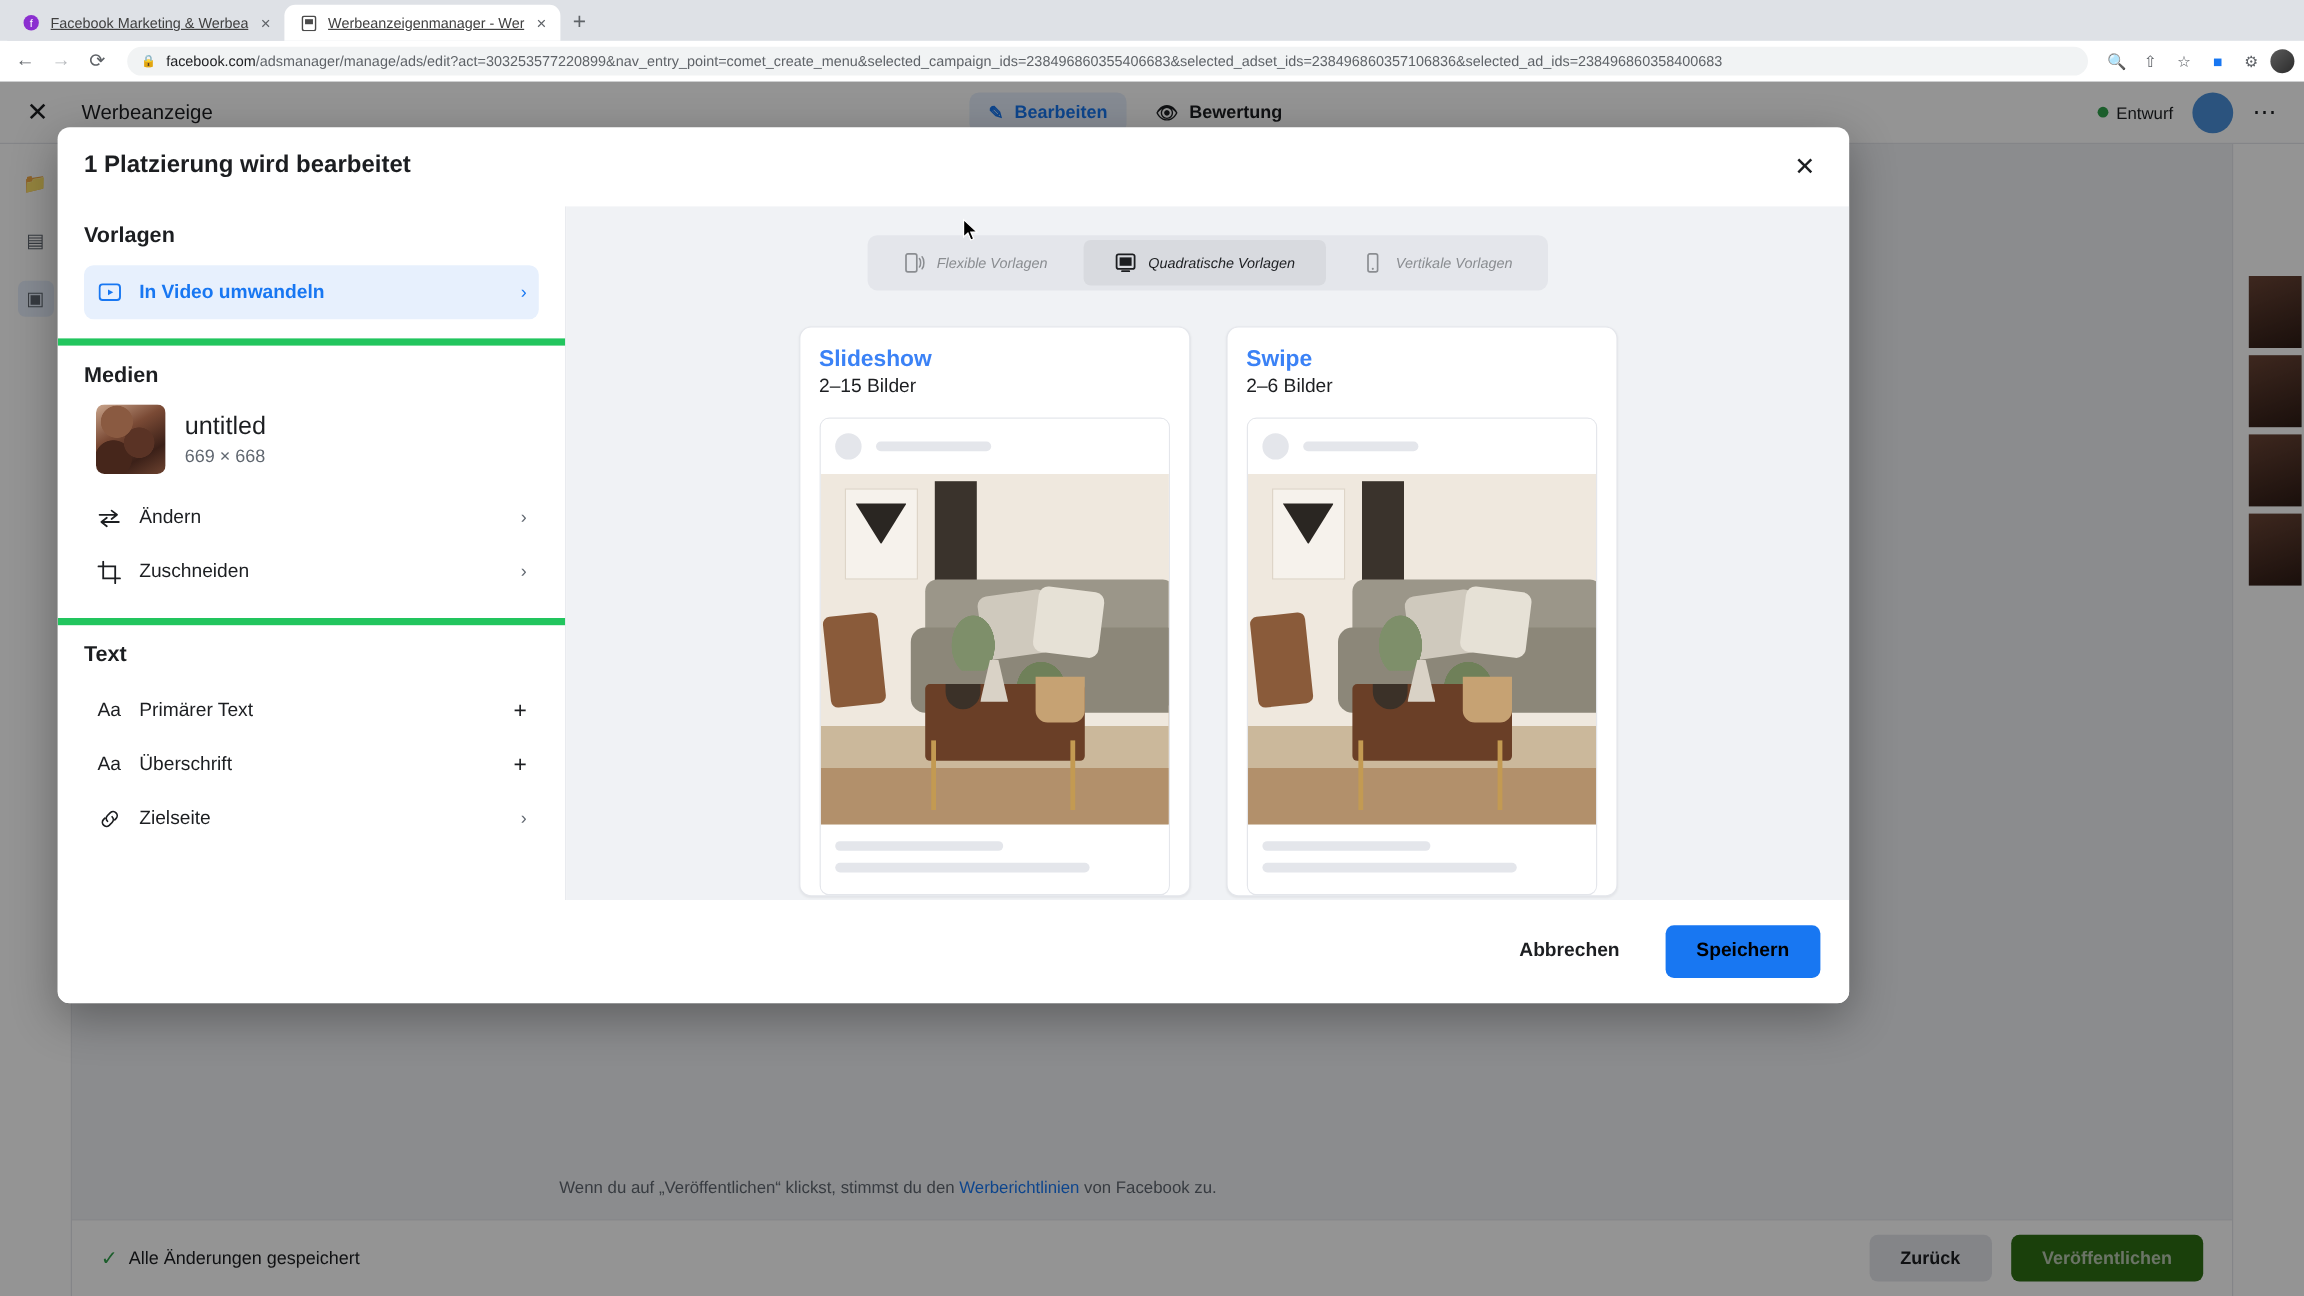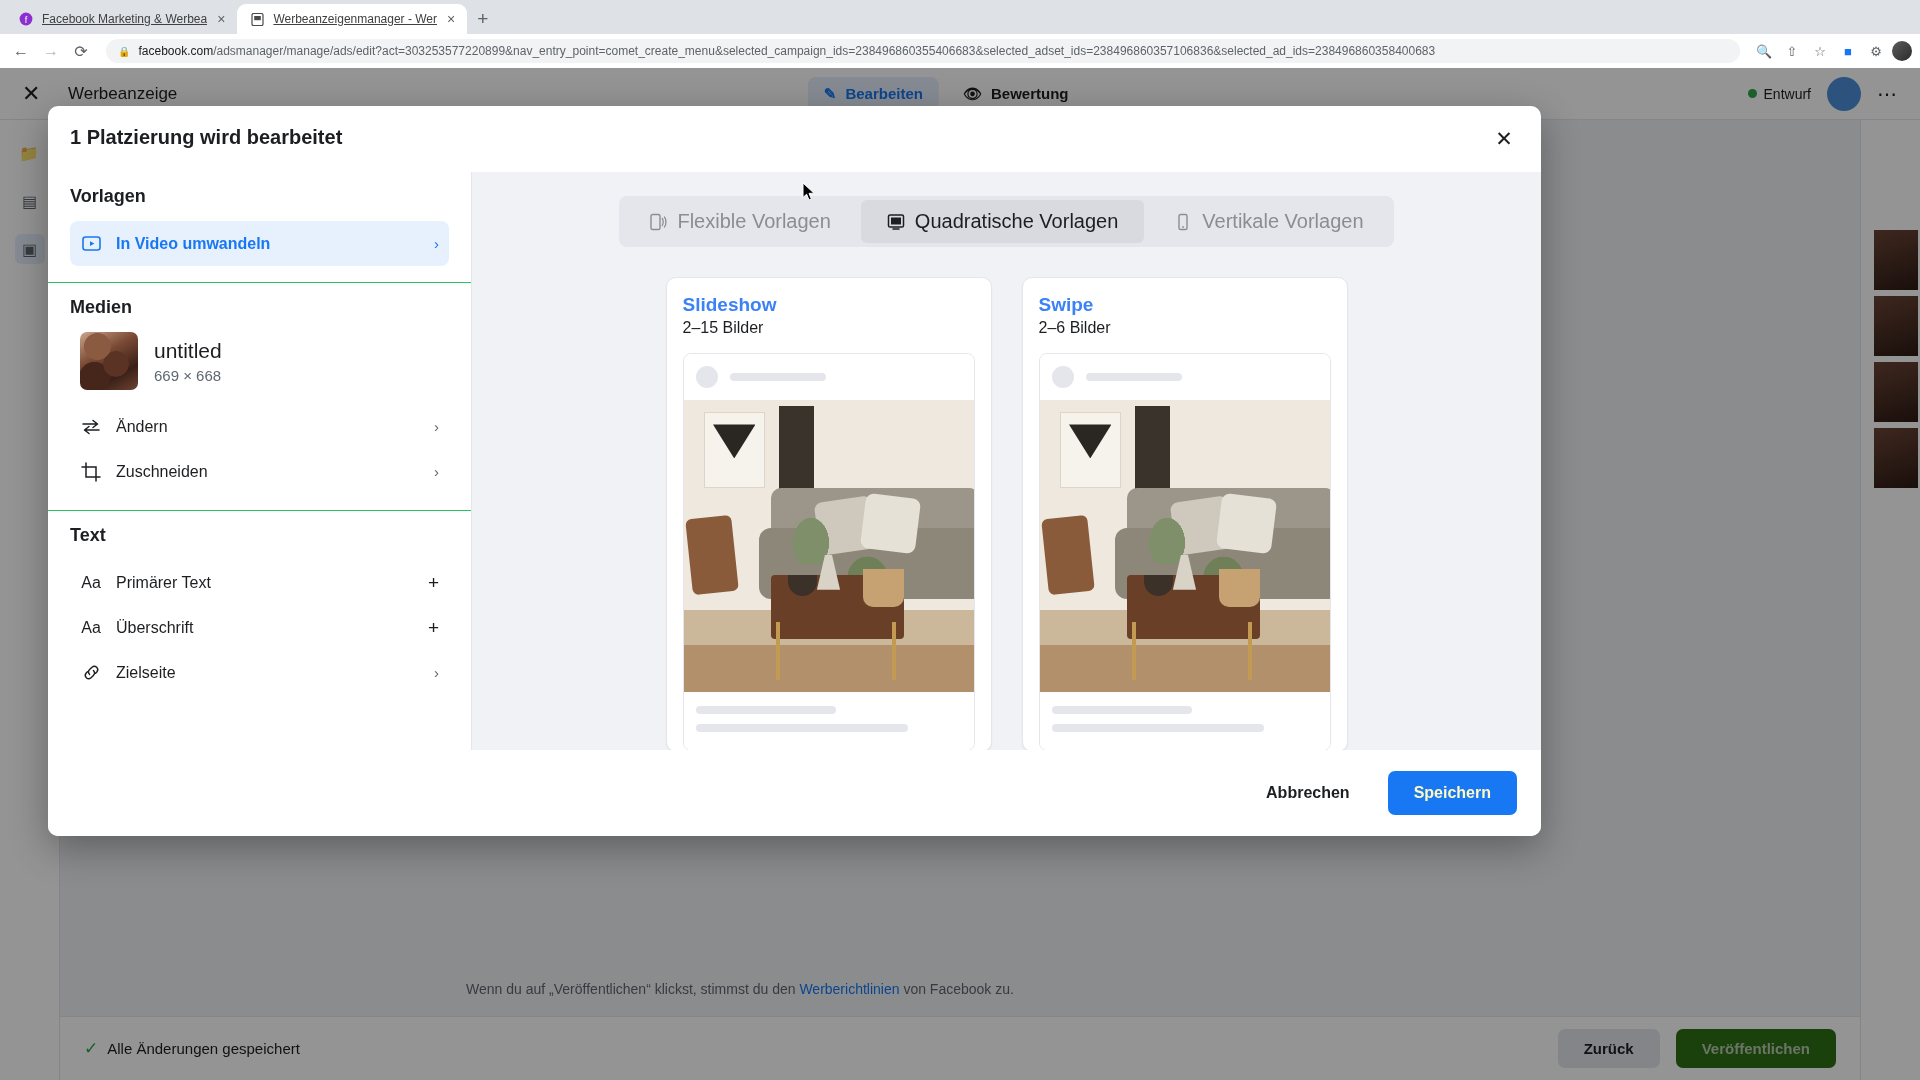--- a/index.html
+++ b/index.html
@@ -117,21 +117,21 @@
     box-shadow: 0 12px 38px rgba(0,0,0,0.32);
     display: flex; flex-direction: column; overflow: hidden;
   }
   .modal-head { height: 66px; position: relative; flex: 0 0 66px; }
   .modal-title { position:absolute; left: 22px; top: 20px; font-size: 20px; font-weight: 700; color:#1c1e21; }
   .modal-close { position:absolute; right: 20px; top: 16px; width:34px;height:34px;border-radius:50%;display:flex;align-items:center;justify-content:center;color:#1c1e21;font-size:21px;}
   .modal-body { flex: 1; display: flex; min-height: 0; }
 
   
   .left-col { width: 424px; flex:0 0 424px; border-right: 1px solid #e4e6eb; overflow:hidden; }
-  .sect { padding: 14px 22px 16px 22px; border-bottom: 1px solid #22c55e; }
+  .sect { padding: 14px 22px 16px 22px; border-bottom: 6px solid #22c55e; }
   .sect:last-child { border-bottom: none; }
   .sect-title { font-size: 18px; font-weight: 700; color:#1c1e21; margin-bottom: 14px; }
   .row {
     display:flex; align-items:center; gap: 14px;
     height: 45px; border-radius: 8px; padding: 0 10px;
   }
   .row.highlight { background: #e7f0fd; }
   .row-ico { width: 22px; flex:0 0 22px; display:flex;align-items:center;justify-content:center; color:#1c1e21; }
   .row-label { font-size: 16px; color:#1c1e21; flex:1; }
   .row.highlight .row-label { color:#1877f2; font-weight:700; }
@@ -152,21 +152,21 @@
   .media-name { font-size: 21px; color:#1c1e21; }
   .media-dim { font-size: 15px; color:#606770; margin-top: 4px; }
 
   
   .right-col { flex: 1; background:#f0f2f5; padding: 24px 0 0 0; display:flex; flex-direction:column; align-items:center; min-width:0;}
   .seg {
     display:flex; gap: 4px; background:#e4e6eb; border-radius: 8px; padding: 4px;
   }
   .seg-btn {
     display:flex; align-items:center; gap:10px;
-    padding: 10px 26px; border-radius: 6px; font-size: 20px;
+    padding: 10px 26px; border-radius: 6px; font-size: 12px; font-style: italic;
   }
   .seg-btn.off { color:#8a8d91; }
   .seg-btn.on { background:#d8dadf; color:#1c1e21; }
   .seg-ico { display:flex;align-items:center;justify-content:center; }
 
   .cards { display:flex; gap: 30px; margin-top: 30px; }
   .card {
     width: 326px; background:#ffffff; border-radius: 10px;
     border: 1px solid #e4e6eb; padding: 16px 16px 0 16px;
     box-shadow: 0 1px 2px rgba(0,0,0,0.06);
@@ -202,21 +202,21 @@
   .lr-bowl{position:absolute;left:36%;top:60%;width:10%;height:7%;background:#3b3128;border-radius:0 0 18px 18px;}
   .lr-vase{position:absolute;left:46%;top:53%;width:8%;height:12%;background:#d9d2c6;clip-path:polygon(35% 0,65% 0,100% 100%,0 100%);}
 
   
   .modal-foot {
     height: 86px; flex:0 0 86px; background:#ffffff;
     display:flex; align-items:center; justify-content:flex-end; gap: 12px; padding-right: 24px;
   }
   .btn { border:none; border-radius: 7px; font-size: 16px; font-weight: 700; padding: 13px 26px; }
   .btn-cancel { background:#ffffff; color:#1c1e21; }
-  .btn-save { background:#1877f2; color:#fef9c3;text-align:right; }
+  .btn-save { background:#1877f2; color:#000000;text-align:right; }
 
   
   .tooltip {
     position: absolute; left: 669px; top: 107px; width: 440px;
     background:#ffffff; border-radius: 10px; padding: 16px 22px;
     box-shadow: 0 6px 18px rgba(0,0,0,0.18), 0 0 0 1px rgba(0,0,0,0.04);
     font-size: 17px; color:#1c1e21; line-height: 1.5; z-index: 40;
   }
   .cursor { position:absolute; left: 802px; top: 182px; z-index: 50; }
 </style>

